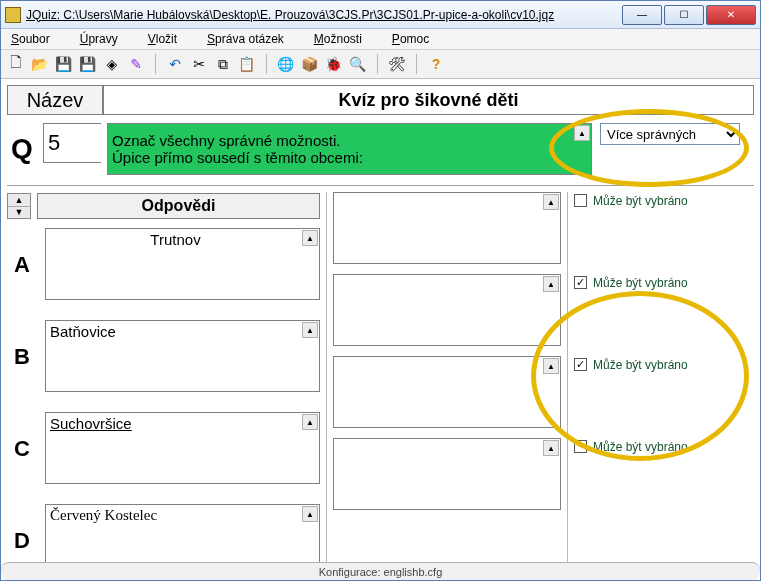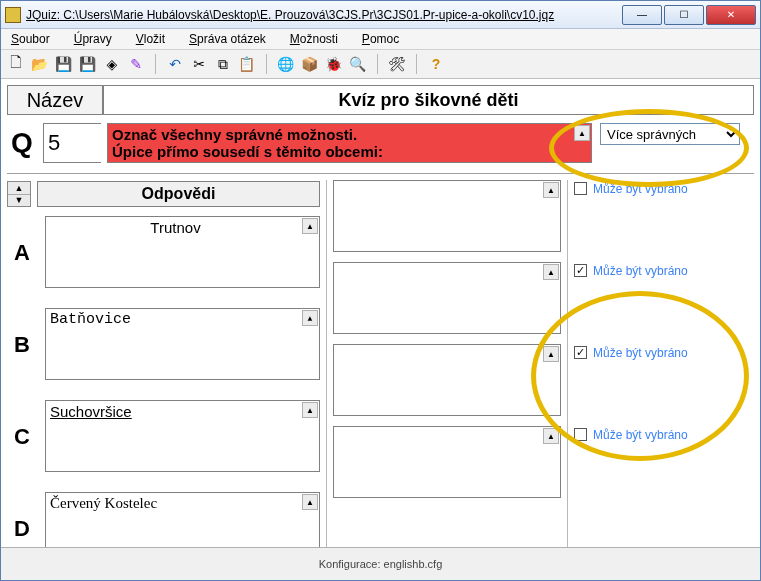--- a/index.html
+++ b/index.html
@@ -40,21 +40,21 @@
     border-radius:2px;
     display:flex; align-items:center; justify-content:center;
     font-size:10px; font-family: Arial;
   }
   .win-btn.close { background:linear-gradient(#ef5f5f,#c03030); color:#fff; width:50px;}
   .menubar {
     height: 20px;
     display:flex; align-items:center;
     padding: 0 4px;
     background:#f5f5f5;
-    gap: 12px;
+    gap: 18px;
   }
   .menu-item { padding: 2px 6px; font-size:12px;}
   .menu-item .underline { text-decoration: underline; }
   .toolbar {
     height: 30px;
     border-top:1px solid #d0d0d0;
     border-bottom:1px solid #c0c0c0;
     background:#f2f2f2;
     display:flex; align-items:center;
     padding: 0 6px;
@@ -84,22 +84,22 @@
     display:flex; align-items:center; justify-content:center;
     font-size:18px; font-weight:bold; height:30px;
   }
   .q-row { margin-top:8px; display:flex; gap:6px; align-items:stretch;}
   .q-label { font-size:28px; font-weight:bold; width:30px; display:flex; align-items:center; justify-content:center;}
   .q-num-wrap { border:1px solid #808080; background:#fff; width:58px; height:40px; display:flex;}
   .q-num { flex:1; font-size:22px; padding:2px 4px; border:none; outline:none;}
   .spinner { width:16px; display:flex; flex-direction:column;}
   .spin-btn { flex:1; border:1px solid #888; background:#e8e8e8; font-size:8px; display:flex; align-items:center; justify-content:center; line-height:1;}
   .question-text {
-    flex:1; border:1px solid #808080; background:#ef4444;
-    font-size:15px; padding:2px 4px; position:relative;font-weight:bold;
+    flex:1; border:1px solid #808080; background:#22c55e;
+    font-size:15px; padding:8px 4px; position:relative;
   }
   .scroll-thin {
     position:absolute; right:1px; top:1px; bottom:1px; width:16px;
     display:flex; flex-direction:column;
   }
   .scroll-thin .arrow { height:16px; background:#ececec; border:1px solid #b0b0b0; font-size:8px; display:flex;align-items:center;justify-content:center;}
   .type-select {
     width:140px; height:22px; border:1px solid #7090b0;
     background:#fff; font-size:13px; padding:0 2px;
     position:absolute; right:14px; top:0px;
@@ -140,32 +140,32 @@
     height:72px; margin-bottom:10px;
     display:flex; align-items:flex-start; gap:6px;
     padding-top:2px;
   }
   .chk {
     width:13px; height:13px; border:1px solid #555; background:#fff;
     display:inline-flex; align-items:center; justify-content:center;
     font-size:10px;
   }
   .chk.checked::after { content:"✓"; color:#000; font-size:11px; line-height:1;}
-  .chk-label { font-size:12px; color:#3b82f6;}
+  .chk-label { font-size:12px; color:#14532d;}
   .annot {
     position:absolute; border:5px solid #e6b800; border-radius:50%;
     pointer-events:none;
   }
   .annot1 { left:548px; top:108px; width:200px; height:78px; border-radius:50%/50%;}
   .annot2 { left:530px; top:290px; width:218px; height:170px; border-radius:50%/50%;}
   .statusbar {
     position:absolute; bottom:0; left:0; right:0;
-    height:33px; border-top:1px solid #b0b0b0; background:#f0f0f0;
-    display:flex; align-items:center; justify-content:center;
-    font-size:11px; color:#444;
+    height:18px; border-top:1px solid #b0b0b0; background:#f0f0f0;
+    display:flex; align-items:center; justify-content:center;
+    font-size:11px; color:#444;border-radius:8px;
   }
   .body-area {
     position:absolute; top:78px; left:0; right:0; bottom:18px;
     overflow:hidden;
   }
 </style>
 </head>
 <body>
 
 <div class="window">
@@ -266,21 +266,21 @@
           </div>
           <div id="answers-left">
               <div class="answer-row">
                 <div class="row-letter">A</div>
                 <div class="answer-cell" style="flex: 1 1 0%; text-align: center;"><span>Trutnov</span><div class="scroll-thin">
                     <div class="arrow">▲</div>
                   </div></div>
               </div>
               <div class="answer-row">
                 <div class="row-letter">B</div>
-                <div class="answer-cell" style="flex: 1 1 0%; font-family: Liberation Mono, monospace;"><span>Batňovice</span><div class="scroll-thin">
+                <div class="answer-cell" style="flex: 1 1 0%;"><span>Batňovice</span><div class="scroll-thin">
                     <div class="arrow">▲</div>
                   </div></div>
               </div>
               <div class="answer-row">
                 <div class="row-letter">C</div>
                 <div class="answer-cell" style="flex: 1 1 0%; text-decoration: underline;"><span>Suchovršice</span><div class="scroll-thin">
                     <div class="arrow">▲</div>
                   </div></div>
               </div>
               <div class="answer-row">

